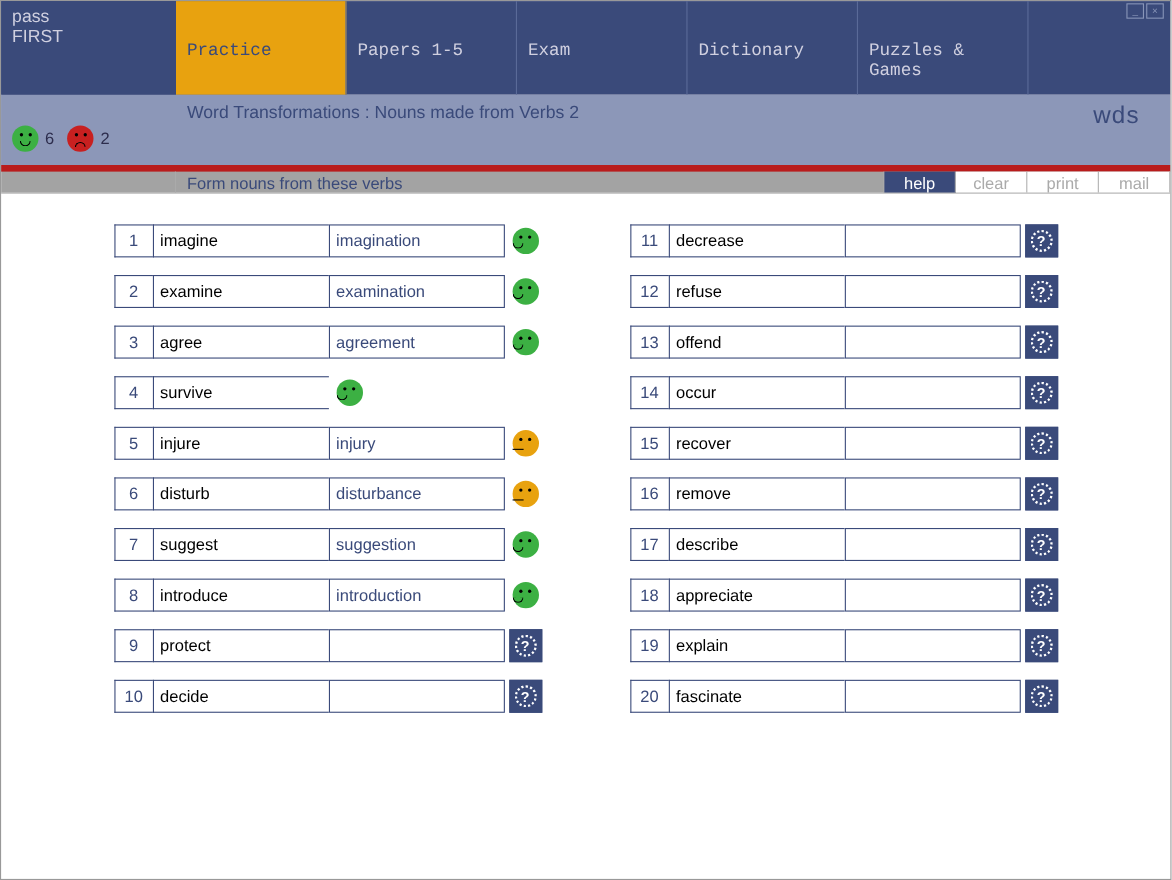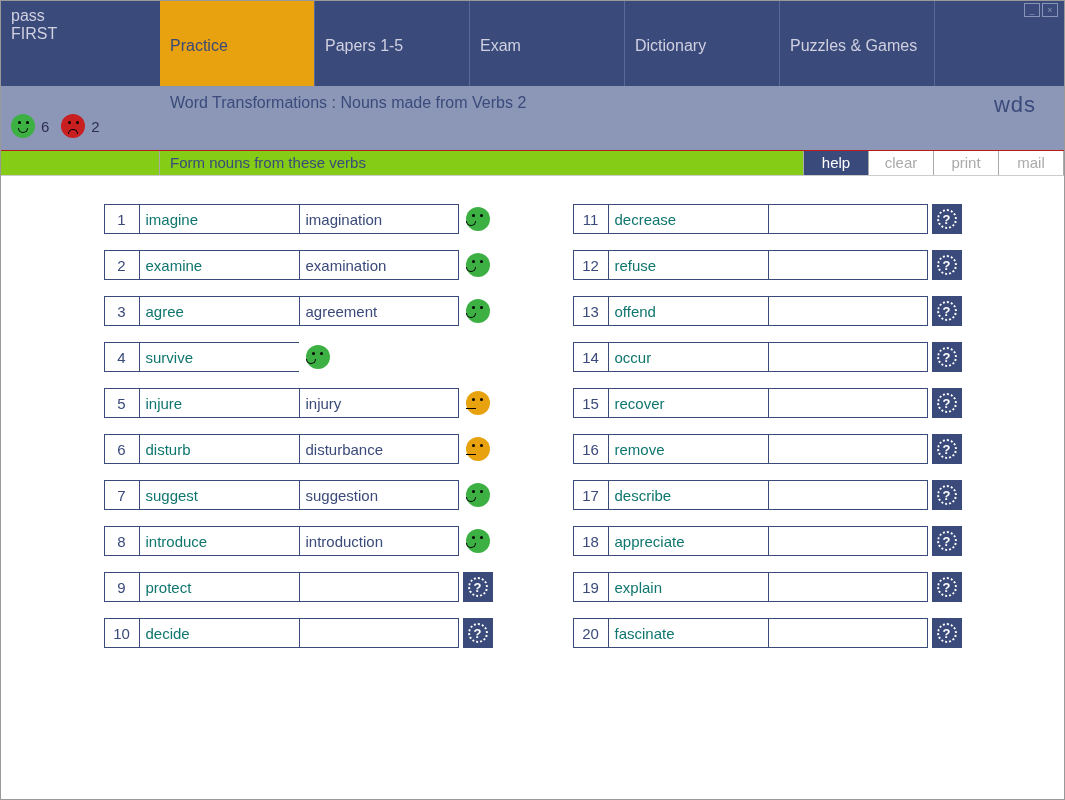--- a/index.html
+++ b/index.html
@@ -17,49 +17,49 @@
 .face.green { background: #3cb043; }
 .face.red { background: #c82020; }
 .face-eyes { position: absolute; top: 7px; width: 100%; display: flex; justify-content: center; gap: 5px; }
 .face-eye { width: 3px; height: 3px; background: #000; border-radius: 50%; }
 .face-mouth { position: absolute; bottom: 5px; width: 10px; height: 5px; border: 1.5px solid #000; border-top: none; border-radius: 0 0 10px 10px; }
 .face-mouth.sad { border-bottom: none; border-top: 1.5px solid #000; border-radius: 10px 10px 0 0; bottom: 4px; }
 .face-mouth.flat { border: none; border-top: 1.5px solid #000; height: 1px; border-radius: 0; bottom: 6px; }
 .score-num { color: #2d2d4d; font-size: 15px; }
 .subtitle-cell { flex: 1; padding: 8px 10px; color: #3a4a7a; font-size: 16px; position: relative; }
 .wds { position: absolute; top: 6px; right: 28px; color: #3a4a7a; font-size: 22px; letter-spacing: 1px; }
-.instrbar { display: flex; height: 26px; background: #84cc16; border-top: 1px solid #b91c1c; border-bottom: 1px solid #ccc; }
+.instrbar { display: flex; height: 26px; background: #a3a3a3; border-top: 6px solid #b91c1c; border-bottom: 1px solid #ccc; }
 .instr-left { width: 159px; border-right: 1px solid #aaa; }
 .instr-text { flex: 1; padding: 3px 10px; color: #3a4a7a; font-size: 15px; border-right: 1px solid #aaa; }
 .btn-bar { display: flex; }
 .ibtn { width: 65px; border-right: 1px solid #aaa; text-align: center; padding: 3px 0; font-size: 15px; cursor: pointer; }
 .ibtn.help { background: #3a4a7a; color: #fff; }
 .ibtn.dis { background: #fff; color: #aaa; }
 .main { padding: 28px 0 0 0; display: flex; justify-content: center; gap: 80px; }
 .col { display: flex; flex-direction: column; gap: 16px; }
 .row { display: flex; }
 .cell { border: 1px solid #3a4a7a; height: 30px; display: flex; align-items: center; padding: 0 6px; }
 .cell.num { width: 35px; justify-content: center; color: #3a4a7a; border-right: none; font-size: 15px; }
-.cell.verb { width: 160px; color: #0f766e; border-right: none; font-size: 15px; }
+.cell.verb { width: 160px; color: #000000; border-right: none; font-size: 15px; }
 .cell.ans { width: 160px; color: #3a4a7a; font-size: 15px; background: #fff; }
 .cell.ans.empty { background: #fff; }
 .status { width: 30px; height: 30px; display: flex; align-items: center; justify-content: center; margin-left: 4px; }
 .status.q { background: #3a4a7a; color: #fff; border: 1px solid #3a4a7a; cursor: pointer; }
 .qcircle { width: 20px; height: 20px; border: 2px dotted #fff; border-radius: 50%; display: flex; align-items: center; justify-content: center; font-size: 13px; font-weight: bold; }
 .sface { width: 24px; height: 24px; border-radius: 50%; position: relative; }
 </style>
 </head>
 <body>
 
 <div class="topbar">
   <div class="logo-cell">
     <div>pass</div>
     <div>FIRST</div>
   </div>
-  <div id="tabs-container" style="display:flex;flex:1;">
+  <div id="tabs-container" style="display:flex;flex:1;font-family:Liberation Mono, monospace;">
       <div class="tab active">Practice</div>
       <div class="tab">Papers 1-5</div>
       <div class="tab">Exam</div>
       <div class="tab">Dictionary</div>
       <div class="tab">Puzzles &amp; Games</div>
     </div>
   <div class="win-controls">
     <div class="win-btn">_</div>
     <div class="win-btn">×</div>
   </div>

